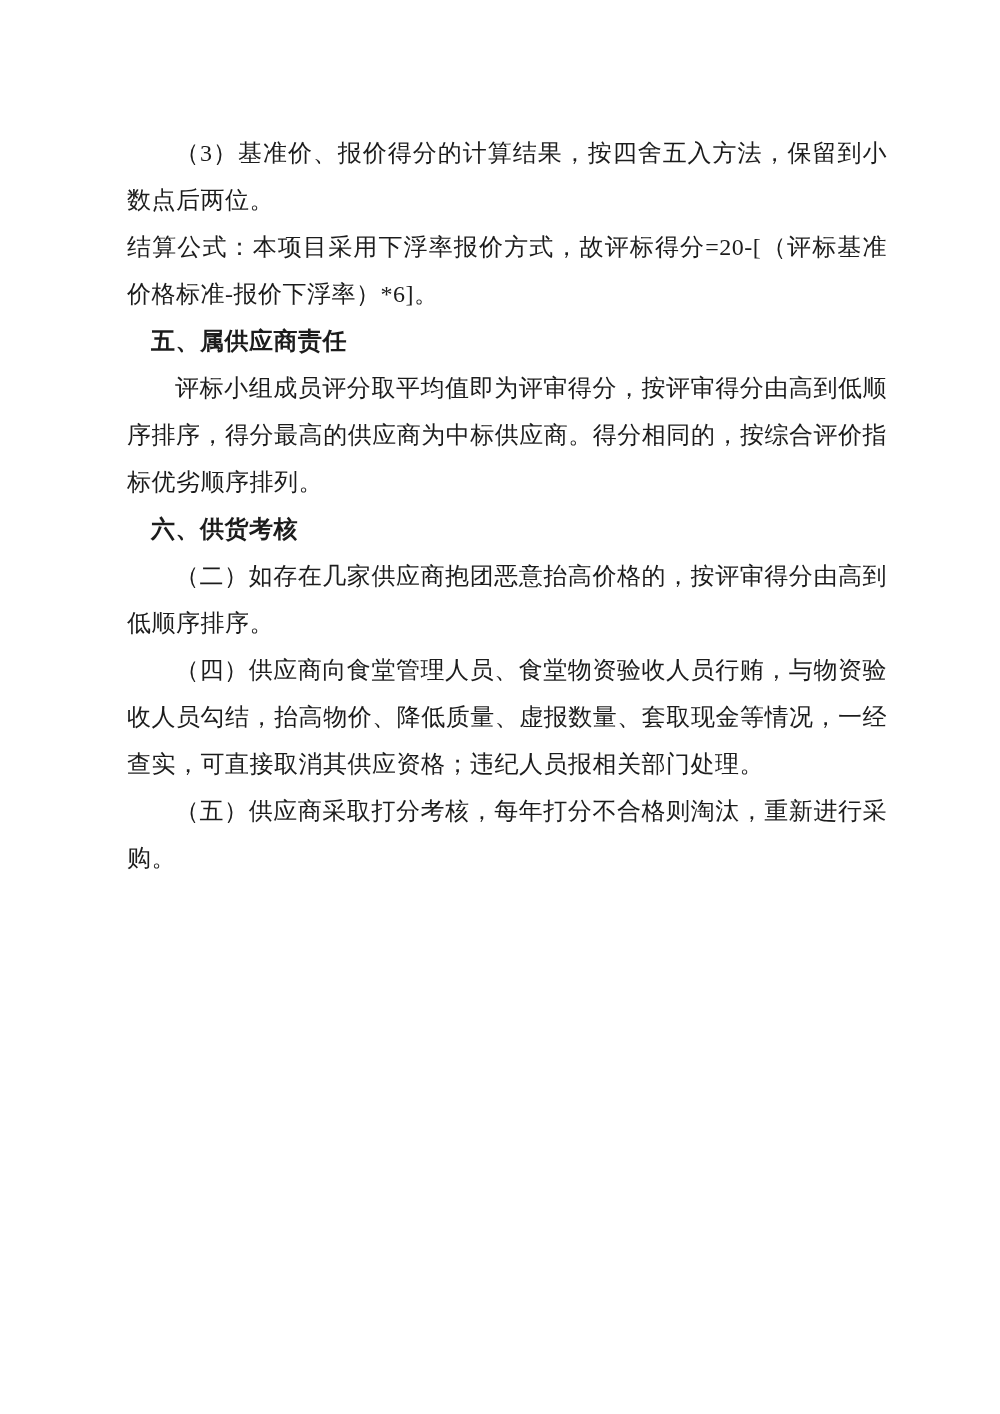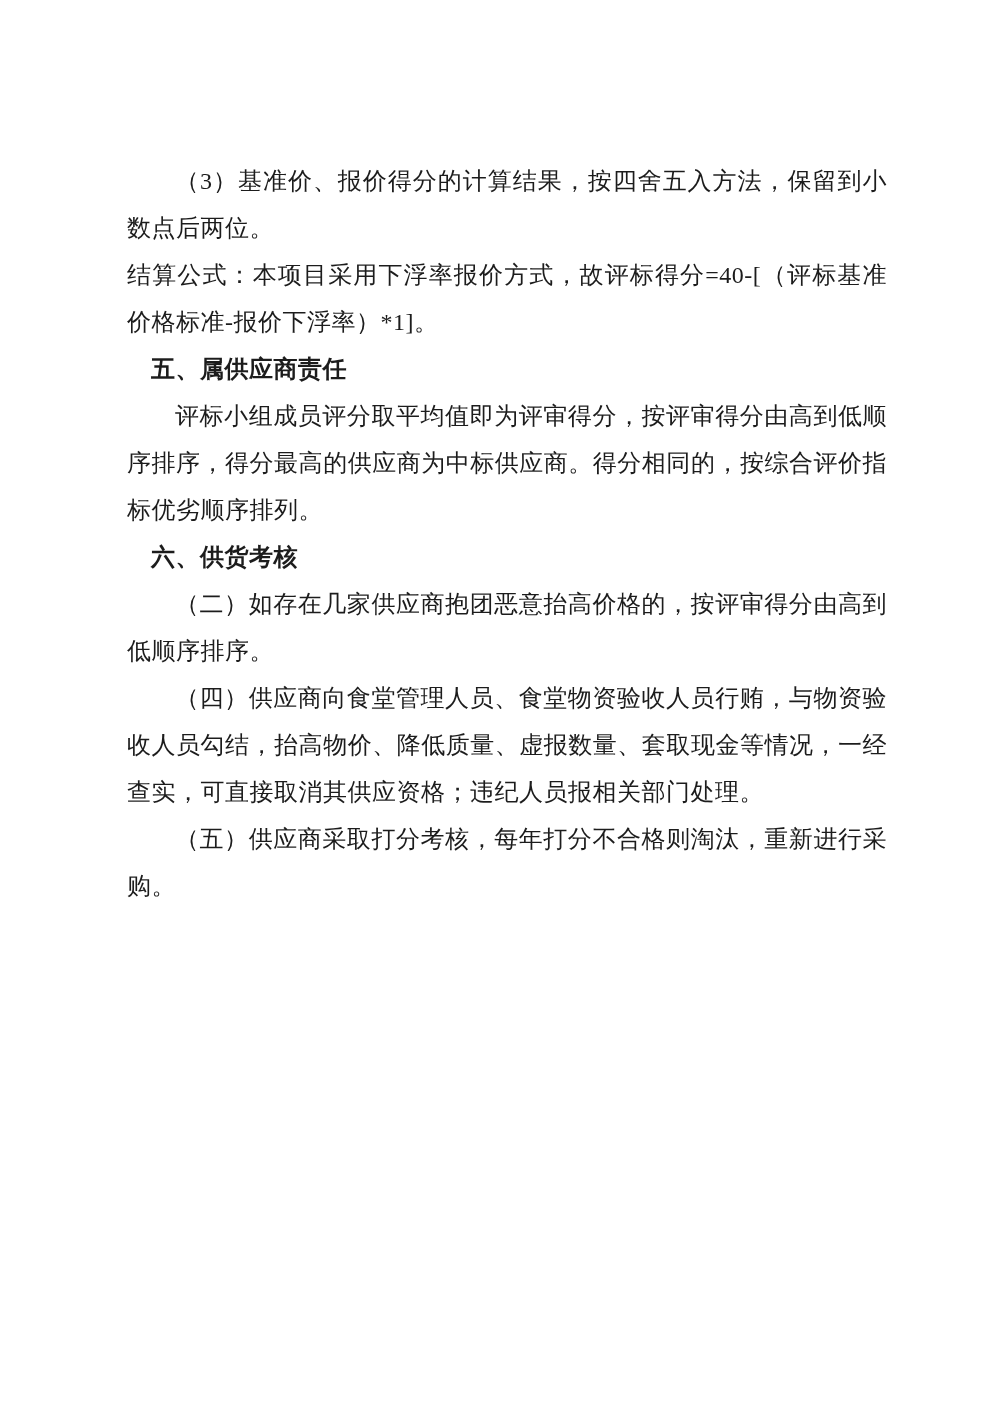--- a/index.html
+++ b/index.html
@@ -8,21 +8,20 @@
     background: #ffffff;
   }
   .page {
     position: relative;
     width: 1000px;
     height: 1066px;
     background: #ffffff;
     overflow: hidden;
     font-family: "Liberation Serif", "DejaVu Serif", serif;
     color: #1c1c1c;
-    margin-top: 28px;
   }
   .content {
     position: absolute;
     top: 130px;
     left: 127px;
     width: 760px;
     font-size: 24px;
     line-height: 47px;
     letter-spacing: 0.5px;
     text-align: justify;
@@ -50,21 +49,21 @@
     line-height: 22px;
     color: #1c1c1c;
   }
 </style>
 </head>
 <body>
 
 <div class="page">
   <div class="content">
     <p class="para">（3）基准价、报价得分的计算结果，按四舍五入方法，保留到小数点后两位。</p>
-    <p class="para no-indent">结算公式：本项目采用下浮率报价方式，故评标得分=40-[（评标基准价格标准-报价下浮率）*1]。</p>
+    <p class="para no-indent">结算公式：本项目采用下浮率报价方式，故评标得分=20-[（评标基准价格标准-报价下浮率）*6]。</p>
     <p class="heading">五、属供应商责任</p>
     <p class="para">评标小组成员评分取平均值即为评审得分，按评审得分由高到低顺序排序，得分最高的供应商为中标供应商。得分相同的，按综合评价指标优劣顺序排列。</p>
     <p class="heading">六、供货考核</p>
     <p class="para">（二）如存在几家供应商抱团恶意抬高价格的，按评审得分由高到低顺序排序。</p>
     <p class="para">（四）供应商向食堂管理人员、食堂物资验收人员行贿，与物资验收人员勾结，抬高物价、降低质量、虚报数量、套取现金等情况，一经查实，可直接取消其供应资格；违纪人员报相关部门处理。</p>
     <p class="para">（五）供应商采取打分考核，每年打分不合格则淘汰，重新进行采购。</p>
   </div>
   <div class="page-number">12</div>
 </div>
 

